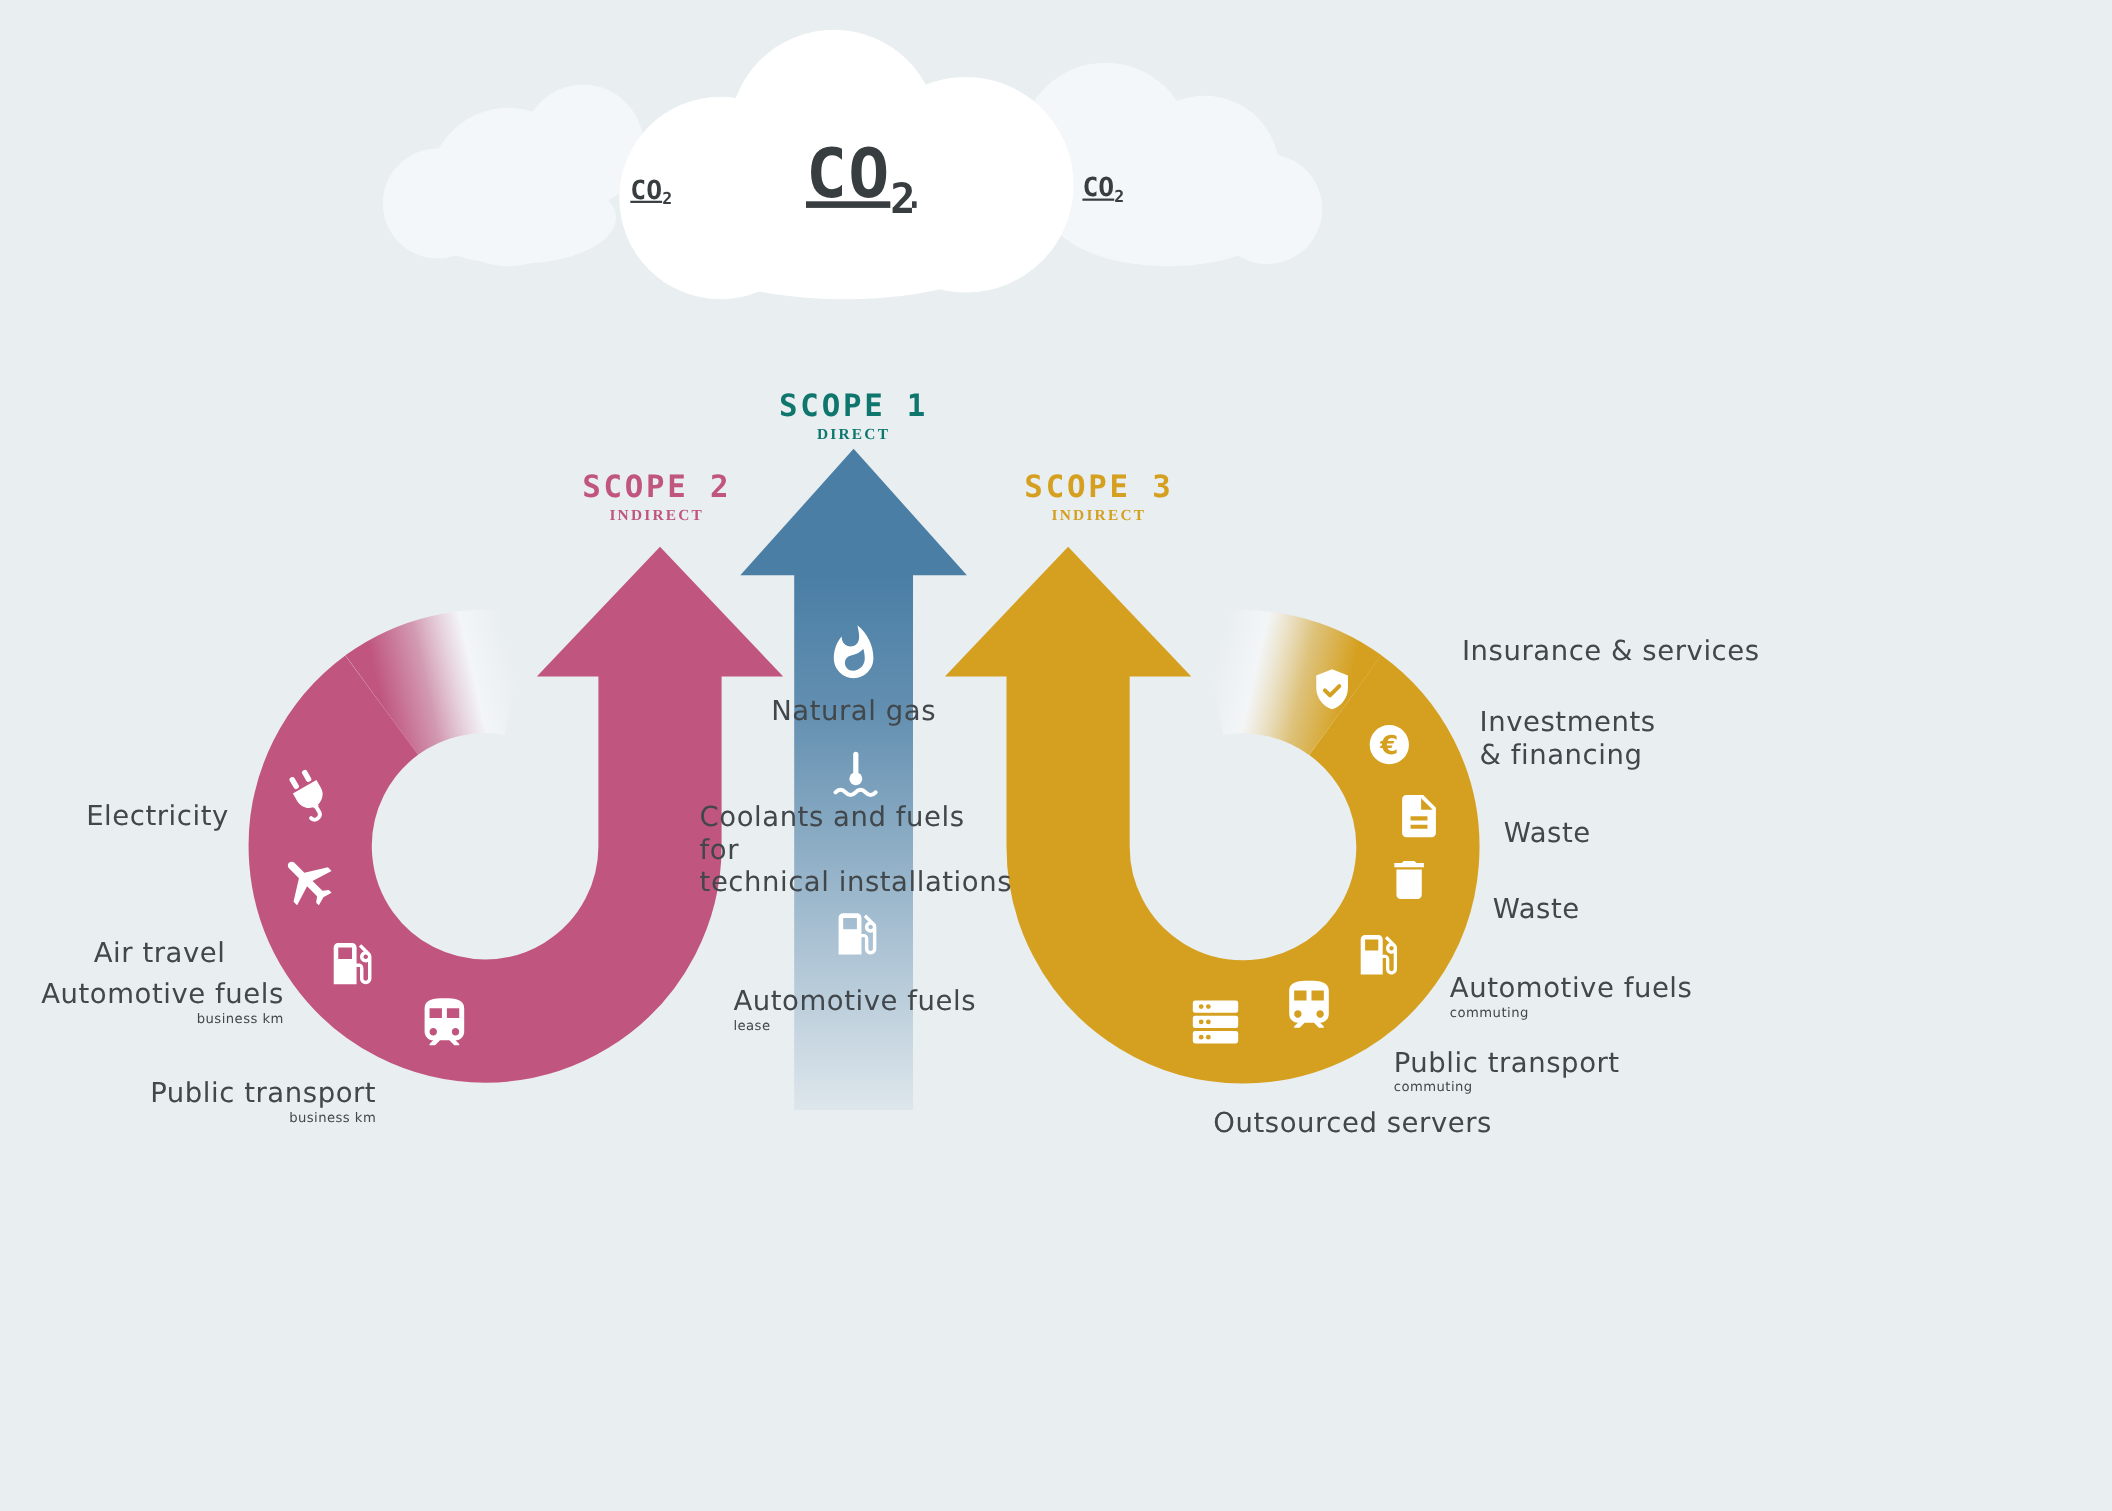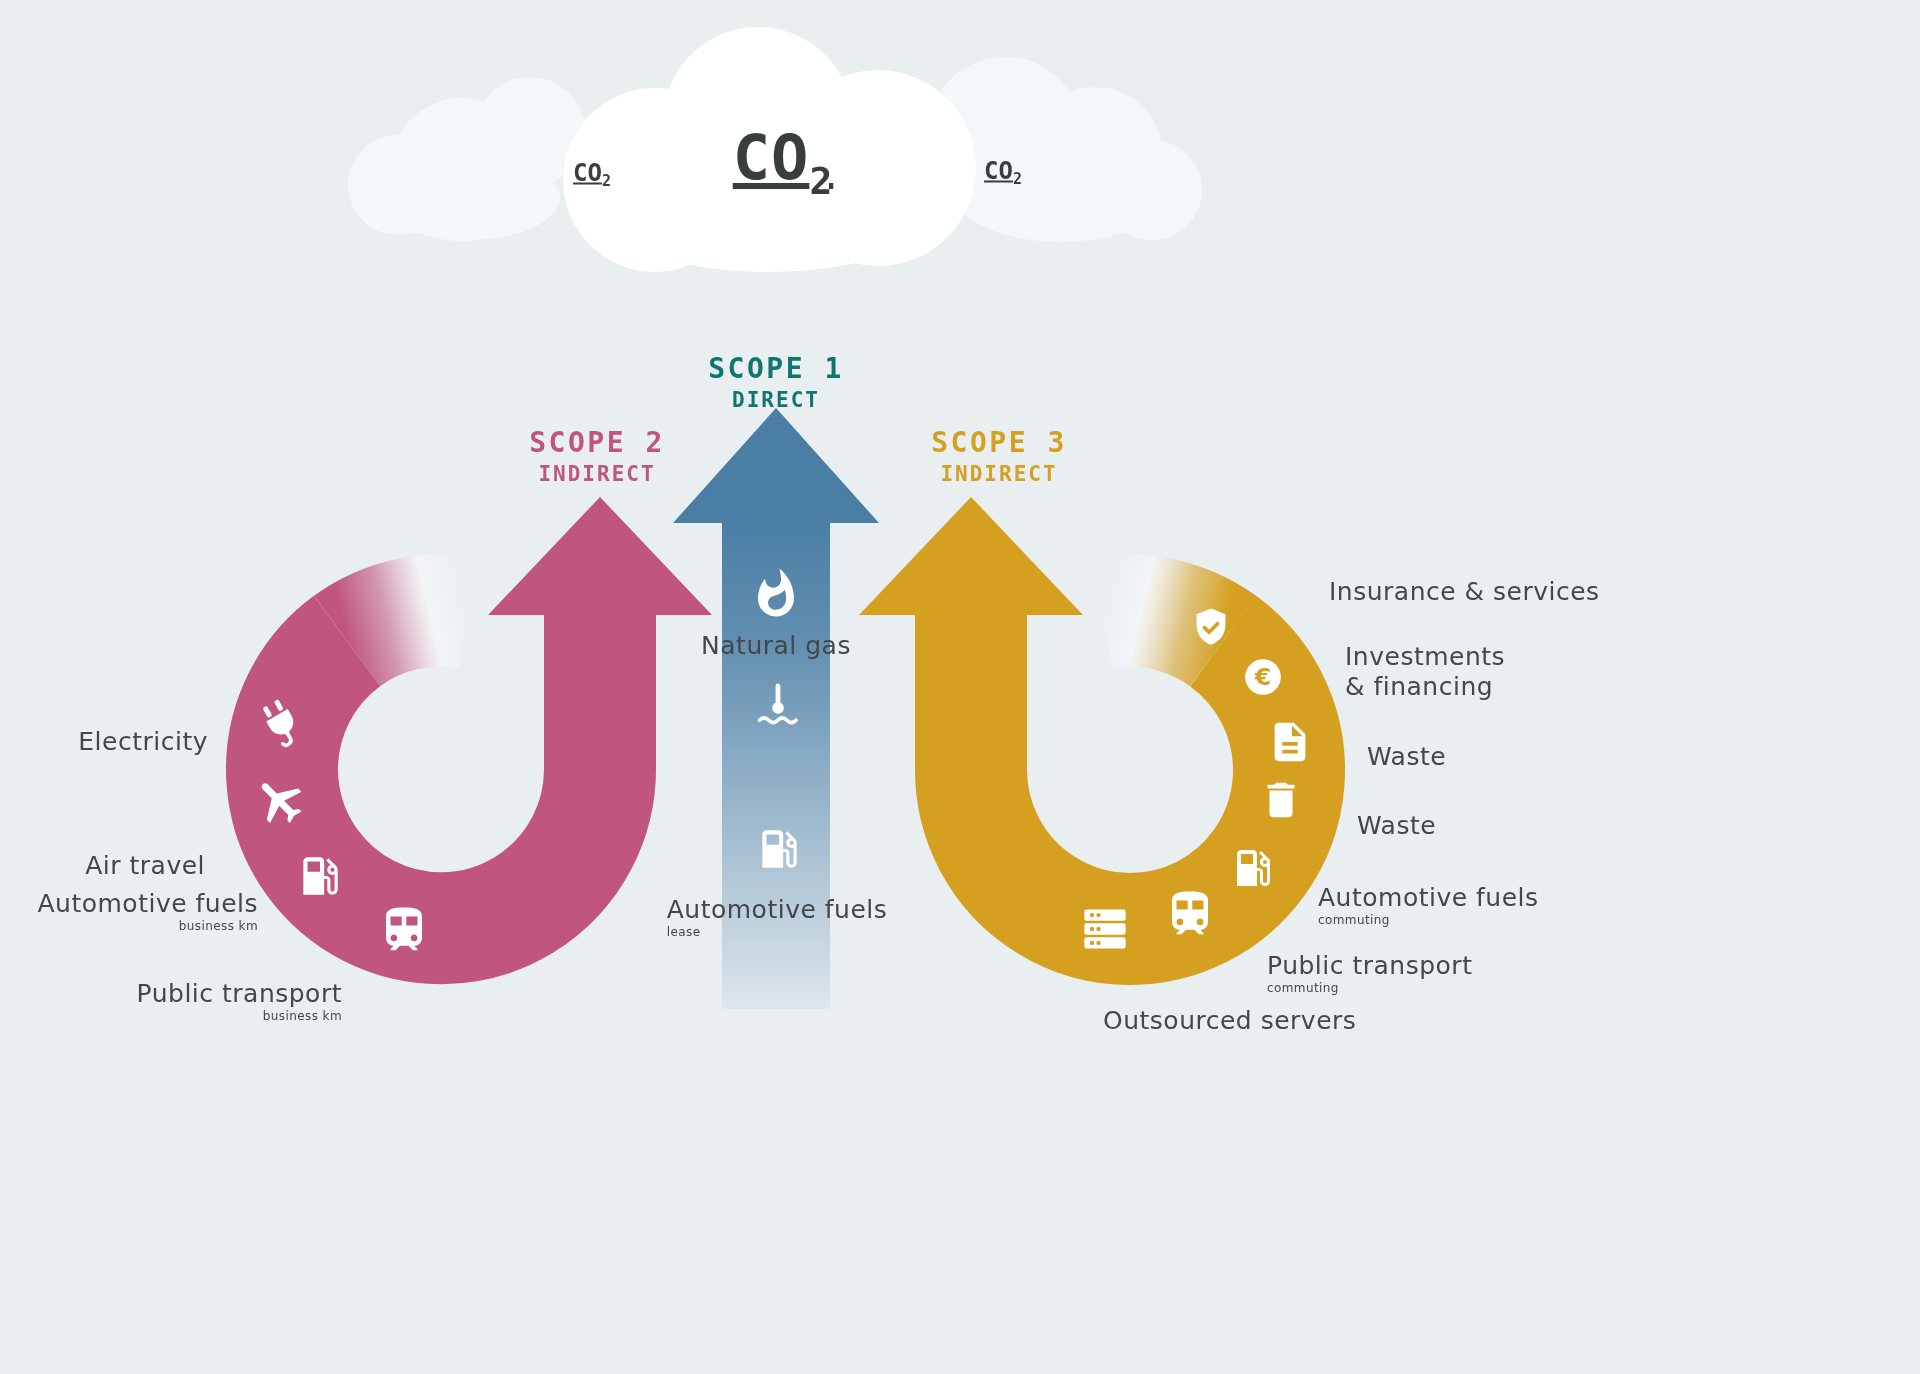--- a/index.html
+++ b/index.html
@@ -7,21 +7,21 @@
          font-family:"DejaVu Sans","Liberation Sans",sans-serif;color:#41474b;}
   .art{position:absolute;left:0;top:0;}
   .lbl{position:absolute;font-size:25px;letter-spacing:.5px;white-space:nowrap;line-height:1.18;}
   .lbl .subl{font-size:12px;letter-spacing:.4px;}
   .anchor-r{transform:translate(-100%,-50%);text-align:right;}
   .anchor-l{transform:translate(0,-50%);text-align:left;}
   .anchor-c{transform:translate(-50%,-50%);text-align:left;}
   .scope-head{position:absolute;transform:translateX(-50%);text-align:center;
               font-family:"DejaVu Sans Mono","Liberation Mono",monospace;font-weight:bold;white-space:nowrap;}
   .scope-head .t{font-size:28px;letter-spacing:2.5px;}
-  .scope-head .s{font-size:21px;letter-spacing:2px;margin-top:3px;}
+  .scope-head .s{font-size:14px;letter-spacing:2px;margin-top:3px;font-family:Liberation Serif, serif;}
   .head-blue{color:#0f766e;}
   .head-pink{color:#c0557f;}
   .head-gold{color:#d5a01f;margin-left:28px;}
   .co2{position:absolute;transform:translate(-50%,-50%);color:#383d40;white-space:nowrap;
        font-family:"DejaVu Sans Mono","Liberation Mono",monospace;font-weight:bold;text-decoration:underline;}
   .co2-main{font-size:62px;letter-spacing:1px;}
   .co2-main .co2sub{font-size:38px;vertical-align:-15px;}
   .co2-small{font-size:24px;}
   .co2-small .co2sub{font-size:15px;vertical-align:-5px;}
 </style>
@@ -181,20 +181,25 @@
     <div class="subl">business km</div>
   </div>
   <div class="lbl anchor-r" style="left:342px;top:1001px">
     <div>Public transport</div>
     <div class="subl">business km</div>
   </div>
 
   <div class="lbl anchor-c" style="left:776px;top:646px">
     <div>Natural gas</div>
   </div>
+  <div class="lbl anchor-c" style="left:778px;top:772px">
+    <div>Coolants and fuels</div>
+    <div>for</div>
+    <div>technical installations</div>
+  </div>
   <div class="lbl anchor-c" style="left:777px;top:917px">
     <div>Automotive fuels</div>
     <div class="subl">lease</div>
   </div>
 
   <div class="lbl anchor-l" style="left:1329px;top:592px">
     <div>Insurance &amp; services</div>
   </div>
   <div class="lbl anchor-l" style="left:1345px;top:671px">
     <div>Investments</div>

